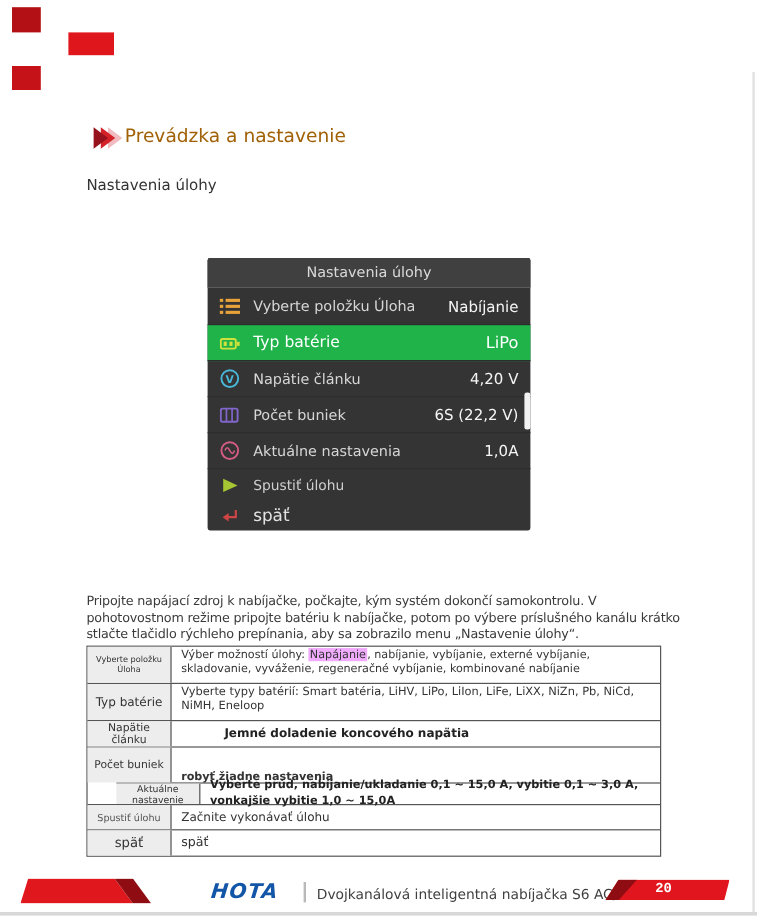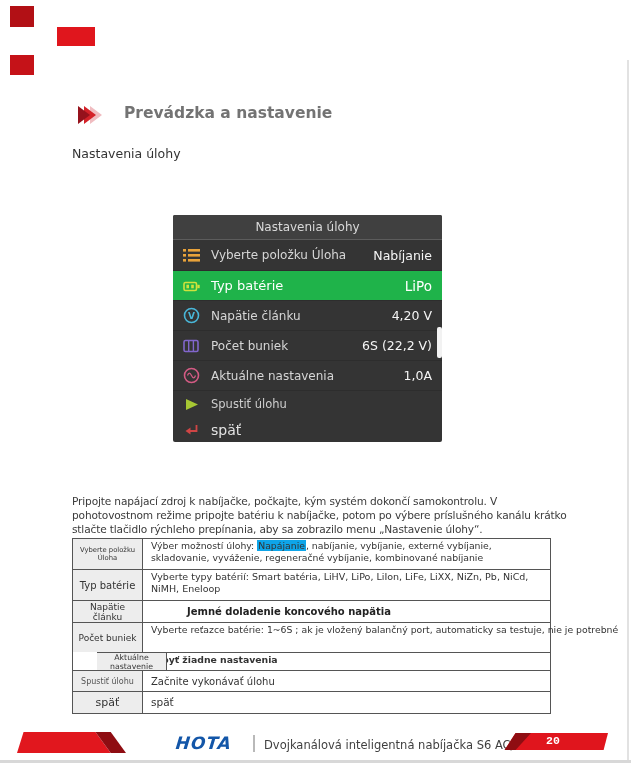--- a/index.html
+++ b/index.html
@@ -6,21 +6,21 @@
   body{width:631px;height:768px;position:relative;background:#ffffff;overflow:hidden;
        font-family:"DejaVu Sans","Liberation Sans",sans-serif;}
   
   .deco{position:absolute;}
   
   .chev-wrap{position:absolute;left:78px;top:106px;width:26px;height:18px;}
   .chev{position:absolute;width:0;height:0;border-top:9px solid transparent;border-bottom:9px solid transparent;}
   .chev.c3{left:12px;border-left:12px solid #f0bcc0;}
   .chev.c2{left:6px;border-left:12px solid #d42229;}
   .chev.c1{left:0;border-left:12px solid #96121c;}
-  .section-title{position:absolute;left:124px;top:104px;font-size:15.5px;color:#737373;font-weight:bold;}
+  .section-title{position:absolute;left:104px;top:104px;font-size:15.5px;color:#a16207;}
   .subsection-title{position:absolute;left:72px;top:146px;font-size:12.5px;color:#333;}
   
   .menu{position:absolute;left:173px;top:215px;width:269px;height:227px;background:#343434;border-radius:2px;}
   .menu-header{height:25px;line-height:25px;text-align:center;font-size:12px;color:#d9d9d9;
                background:#404040;border-bottom:1px solid #5c5c5c;border-radius:2px 2px 0 0;box-sizing:border-box;}
   .menu-row{display:flex;align-items:center;box-sizing:border-box;height:30px;padding:0 10px 0 9px;
             border-bottom:1px solid #2d2d2d;font-size:12px;color:#d6d6d6;}
   .menu-row:nth-of-type(2){height:31px;}
   .menu-row.selected{background:#1fb34a;color:#ffffff;font-size:13px;}
   .menu-row.row-play{height:26px;border-bottom:none;font-size:11.5px;color:#cfcfcf;}
@@ -42,21 +42,21 @@
   .td{flex:1;padding:1px 4px 1px 8px;color:#333;font-size:9.5px;line-height:1.3;min-width:0;}
   .trow.r1{height:30px;} .trow.r1 .tl{font-size:6.8px;} .trow.r1 .td{font-size:9.3px;}
   .trow.r2{height:31px;} .trow.r2 .tl{font-size:10px;}
   .trow.r3{height:22px;} .trow.r3 .tl{font-size:9px;} .trow.r3 .td{font-weight:bold;font-size:10px;display:flex;align-items:center;color:#222;padding-left:44px;}
   .trow.r4{height:30px;} .trow.r4 .tl{font-size:9px;} .trow.r4 .td{overflow:visible;}
   .trow.r4 .line1{display:block;white-space:nowrap;font-size:9.3px;}
   .trow.r4 .line2{display:block;margin-top:18px;font-weight:bold;font-size:9.3px;}
   .trow.r5{height:18px;margin-left:24px;} .trow.r5 .tl{font-size:7.8px;} .trow.r5 .td{font-weight:bold;color:#222;display:flex;align-items:center;font-size:9.4px;}
   .trow.r6{height:21px;} .trow.r6 .tl{font-size:8px;color:#555;} .trow.r6 .td{display:flex;align-items:center;font-size:10px;}
   .trow.r7{height:22px;} .trow.r7 .tl{font-size:11px;} .trow.r7 .td{display:flex;align-items:center;font-size:10.5px;}
-  .hl{background:#0ea5e9;padding:0 1px;}
+  .hl{background:#f0abfc;padding:0 1px;}
   
   .footer-ribbon{position:absolute;left:17px;top:732px;width:109px;height:21px;}
   .fr-bright{position:absolute;inset:0;background:#e1171e;clip-path:polygon(6% 0,72% 0,86% 100%,0 100%);}
   .fr-dark{position:absolute;inset:0;background:#8f0d12;clip-path:polygon(72% 0,86% 0,100% 100%,86% 100%);}
   .logo{position:absolute;left:176px;top:733px;font-size:17px;font-weight:bold;font-style:italic;
         color:#1356a8;letter-spacing:1px;transform:skewX(-6deg);}
   .logo-divider{position:absolute;left:253px;top:735px;width:1.5px;height:17px;background:#b9b9b9;}
   .product{position:absolute;left:264px;top:738px;font-size:11.5px;color:#3f3f3f;white-space:nowrap;}
   .page-banner{position:absolute;left:498px;top:733px;width:110px;height:17px;}
   .pb-bright{position:absolute;inset:0;background:#e0151d;clip-path:polygon(16% 0,100% 0,96% 100%,6% 100%);}
@@ -185,26 +185,26 @@
       <div class="tl">Typ batérie</div>
       <div class="td">Vyberte typy batérií: Smart batéria, LiHV, LiPo, LiIon, LiFe, LiXX, NiZn, Pb, NiCd, NiMH, Eneloop</div>
     </div>
     <div class="trow r3">
       <div class="tl">Napätie článku</div>
       <div class="td">Jemné doladenie koncového napätia</div>
     </div>
     <div class="trow r4">
       <div class="tl">Počet buniek</div>
       <div class="td">
-        <span class="line1">Vyberte reťazce batérie: 1~6S ; ak je vložený balančný port, automaticky sa testuje, nie je potrebné</span>
         <span class="line2">robyť žiadne nastavenia</span>
       </div>
     </div>
     <div class="trow r5">
       <div class="tl">Aktuálne nastavenie</div>
+      <div class="td">Vyberte prúd, nabíjanie/ukladanie 0,1 ~ 15,0 A, vybitie 0,1 ~ 3,0 A, vonkajšie vybitie 1,0 ~ 15,0A</div>
     </div>
     <div class="trow r6">
       <div class="tl">Spustiť úlohu</div>
       <div class="td">Začnite vykonávať úlohu</div>
     </div>
     <div class="trow r7">
       <div class="tl">späť</div>
       <div class="td">späť</div>
     </div>
   </div>

